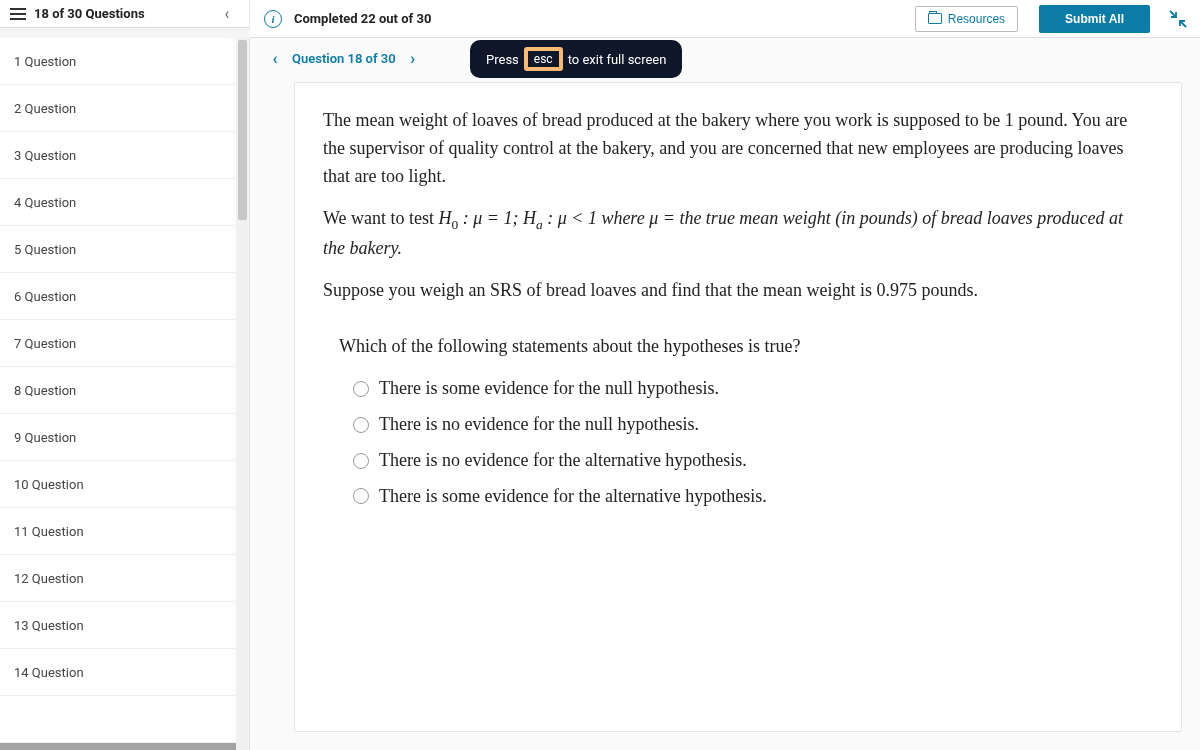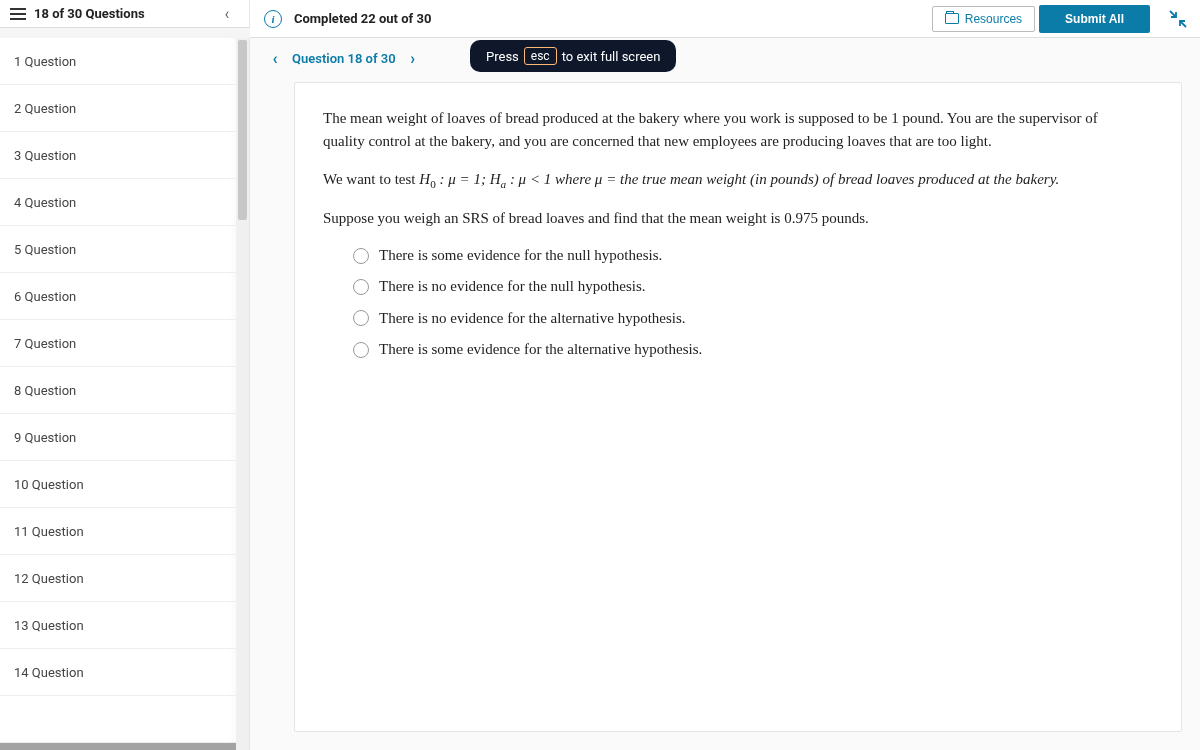--- a/index.html
+++ b/index.html
@@ -138,21 +138,21 @@
       display: flex;
       align-items: center;
       gap: 6px;
       border: 1px solid #bbb;
       background: #fff;
       padding: 5px 12px;
       font-size: 12px;
       color: #0b7ba8;
       cursor: pointer;
       border-radius: 2px;
-      margin-right: 4px;
+      margin-right: 21px;
     }
     .folder-icon {
       width: 14px;
       height: 11px;
       border: 1.3px solid #0b7ba8;
       border-radius: 1px;
       position: relative;
     }
     .folder-icon::before {
       content: "";
@@ -206,34 +206,34 @@
       background: #0f172a;
       color: #fff;
       font-size: 13px;
       padding: 7px 16px;
       border-radius: 10px;
       display: flex;
       align-items: center;
       gap: 5px;
     }
     .esc-key {
-      border: 1px solid #fdba74;
+      border: 4px solid #fdba74;
       padding: 1px 6px;
       border-radius: 3px;
       font-size: 12px;
     }
     .content-card {
       margin: 4px 18px 18px 44px;
       background: #fff;
       border: 1px solid #e5e5e5;
       border-radius: 2px;
       padding: 24px 40px 40px 28px;
       flex: 1;
       font-family: Georgia, "Times New Roman", serif;
-      font-size: 15px;
+      font-size: 18px;
       color: #222;
       line-height: 1.55;
       overflow: hidden;
     }
     .content-card p { margin-bottom: 14px; }
     .question-prompt {
       margin-top: 28px;
       margin-bottom: 22px;
       margin-left: 16px;
     }
@@ -355,20 +355,21 @@
     </div>
   </div>
 
   <div class="content-card">
     <p>The mean weight of loaves of bread produced at the bakery where you work is supposed to be 1 pound. You are the supervisor of quality control at the bakery, and you are concerned that new employees are producing loaves that are too light.</p>
     <p>
       <span>We want to test </span><span class="ital">H</span><span class="math-sub">0</span><span class="ital"> : μ = 1; </span><span class="ital">H</span><span class="math-sub ital">a</span><span class="ital"> : μ &lt; 1 where μ = the true mean weight (in pounds) of bread loaves produced at the bakery.</span>
     </p>
     <p>Suppose you weigh an SRS of bread loaves and find that the mean weight is 0.975 pounds.</p>
 
+    <p class="question-prompt">Which of the following statements about the hypotheses is true?</p>
 
     <div class="options">
       <div class="option">
         <span class="radio"></span>
         <span>There is some evidence for the null hypothesis.</span>
       </div>
       <div class="option">
         <span class="radio"></span>
         <span>There is no evidence for the null hypothesis.</span>
       </div>

